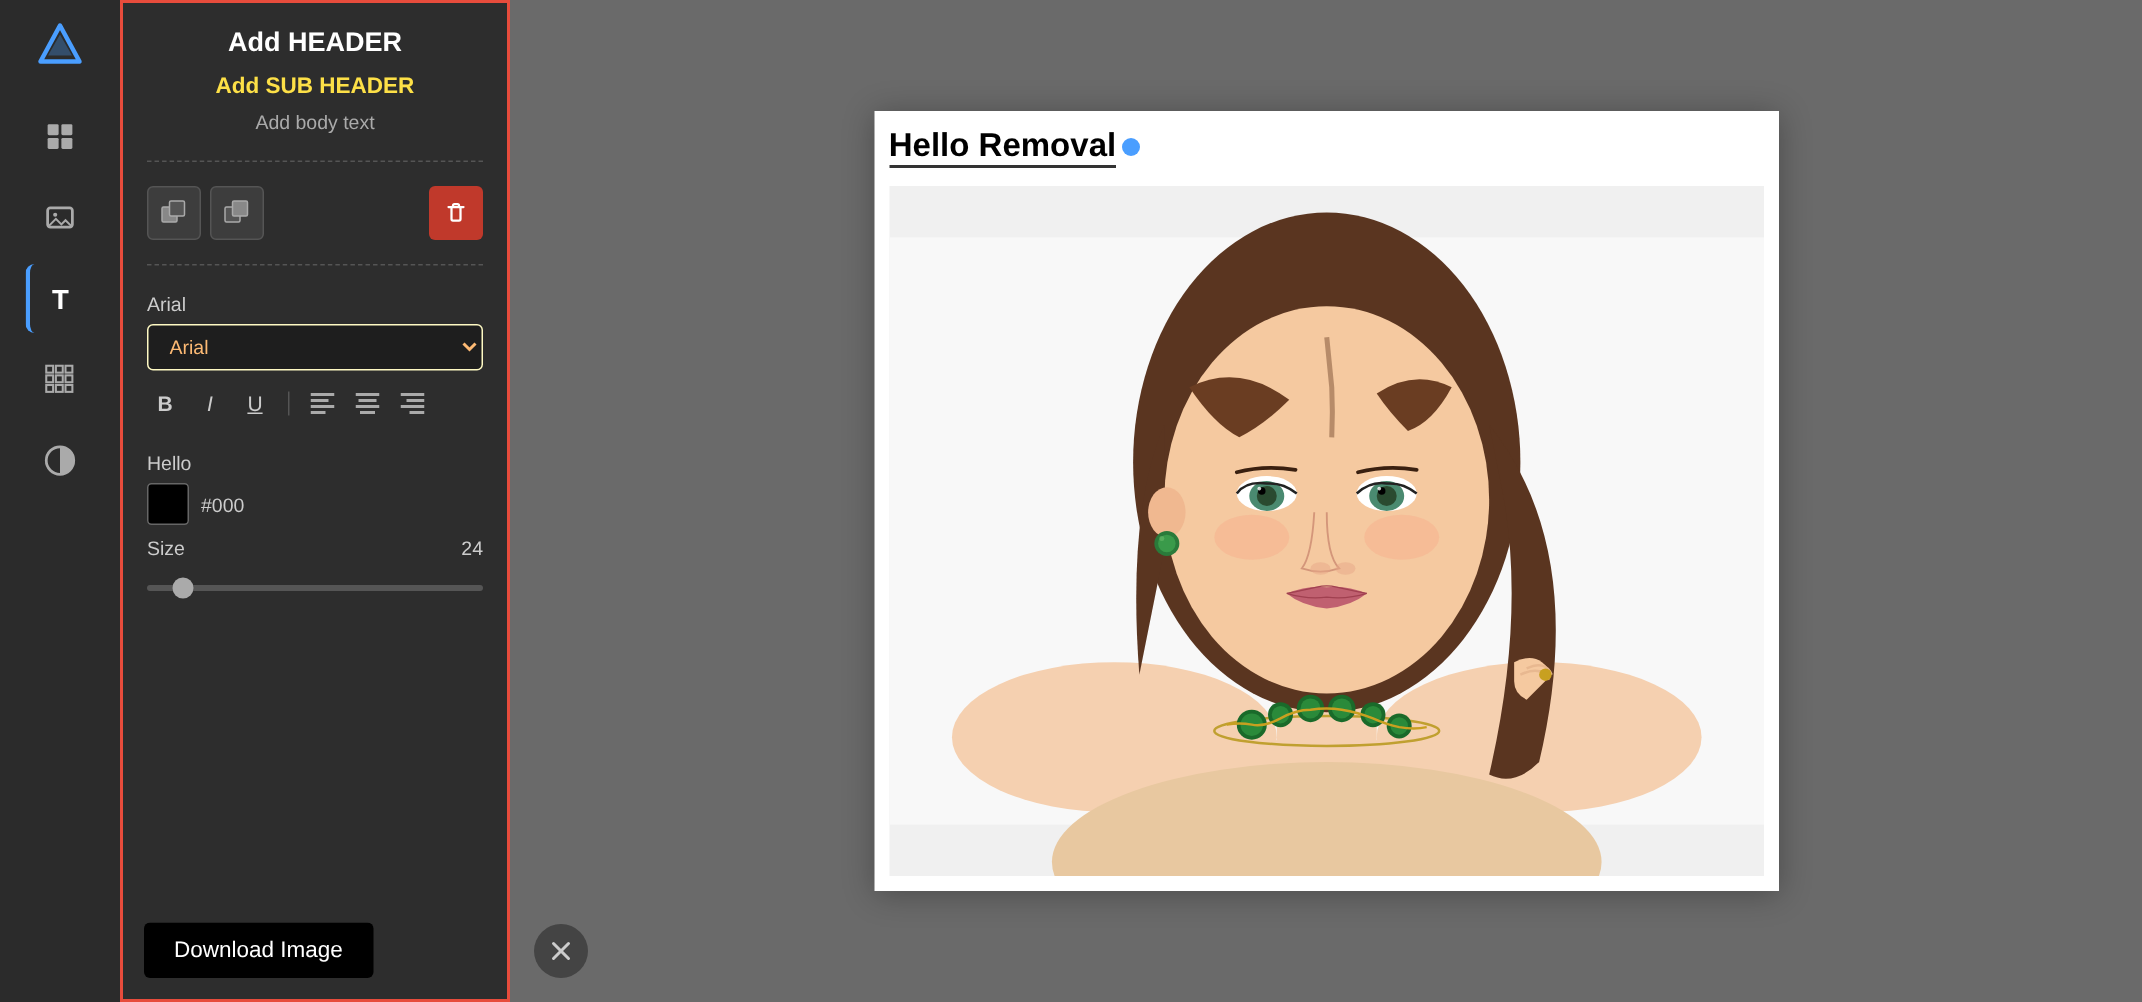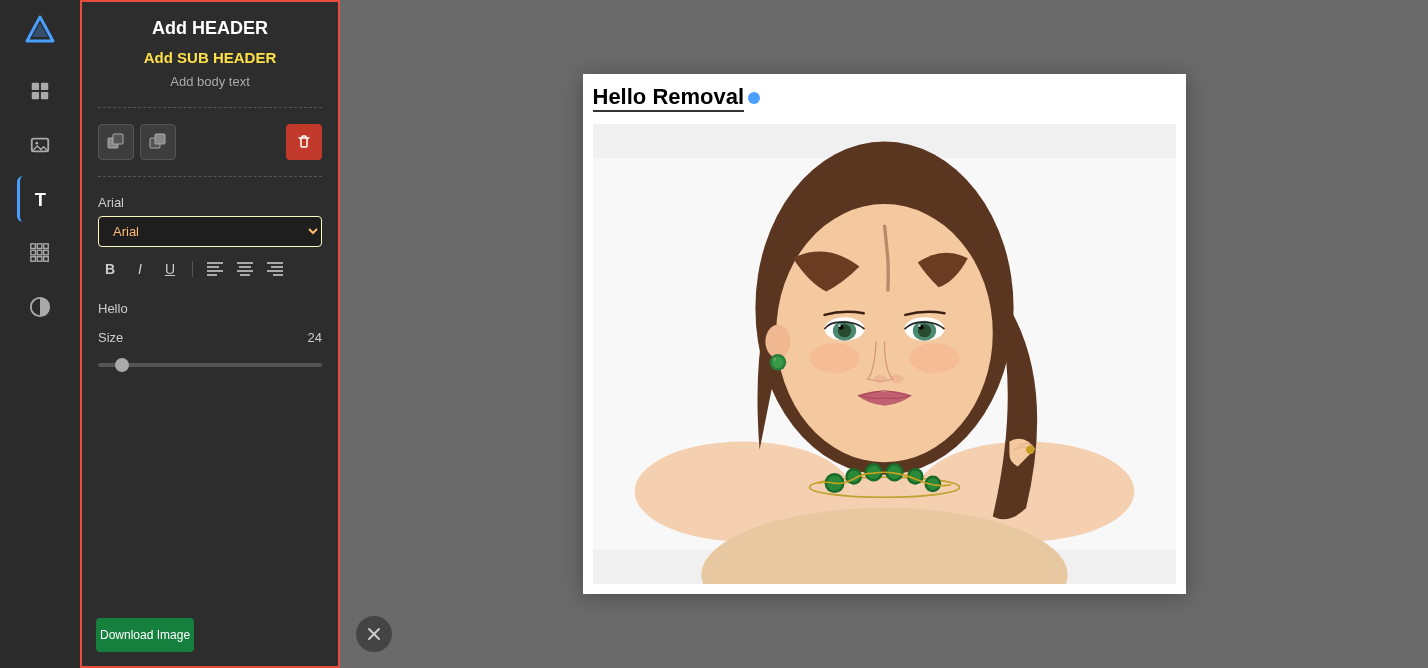--- a/index.html
+++ b/index.html
@@ -257,26 +257,26 @@
     .slider::-webkit-slider-thumb {
       -webkit-appearance: none;
       width: 14px;
       height: 14px;
       background: #aaa;
       border-radius: 50%;
       cursor: pointer;
     }
 
     .download-btn {
-      background: #15803d;
+      background: #000000;
       color: #fff;
       border: none;
       border-radius: 4px;
-      padding: 10px 4px;
-      font-size: 12px;
+      padding: 10px 20px;
+      font-size: 15px;
       cursor: pointer;
       font-weight: 500;
     }
 
     
     .canvas-area {
       flex: 1;
       background: #6a6a6a;
       display: flex;
       align-items: center;
@@ -489,20 +489,24 @@
           <rect x="0" y="0" width="16" height="2" fill="#aaa"></rect>
           <rect x="4" y="4" width="12" height="2" fill="#aaa"></rect>
           <rect x="0" y="8" width="16" height="2" fill="#aaa"></rect>
           <rect x="6" y="12" width="10" height="2" fill="#aaa"></rect>
         </svg>
       </button>
     </div>
 
     <div class="color-section">
       <div class="section-label">Hello</div>
+      <div class="color-row">
+        <div class="color-swatch"></div>
+        <span class="color-hex">#000</span>
+      </div>
     </div>
 
     <div class="size-row">
       <span class="size-label">Size</span>
       <span class="size-value">24</span>
     </div>
     <div class="slider-container">
       <input type="range" class="slider" min="8" max="200" value="24" style="">
     </div>
 

